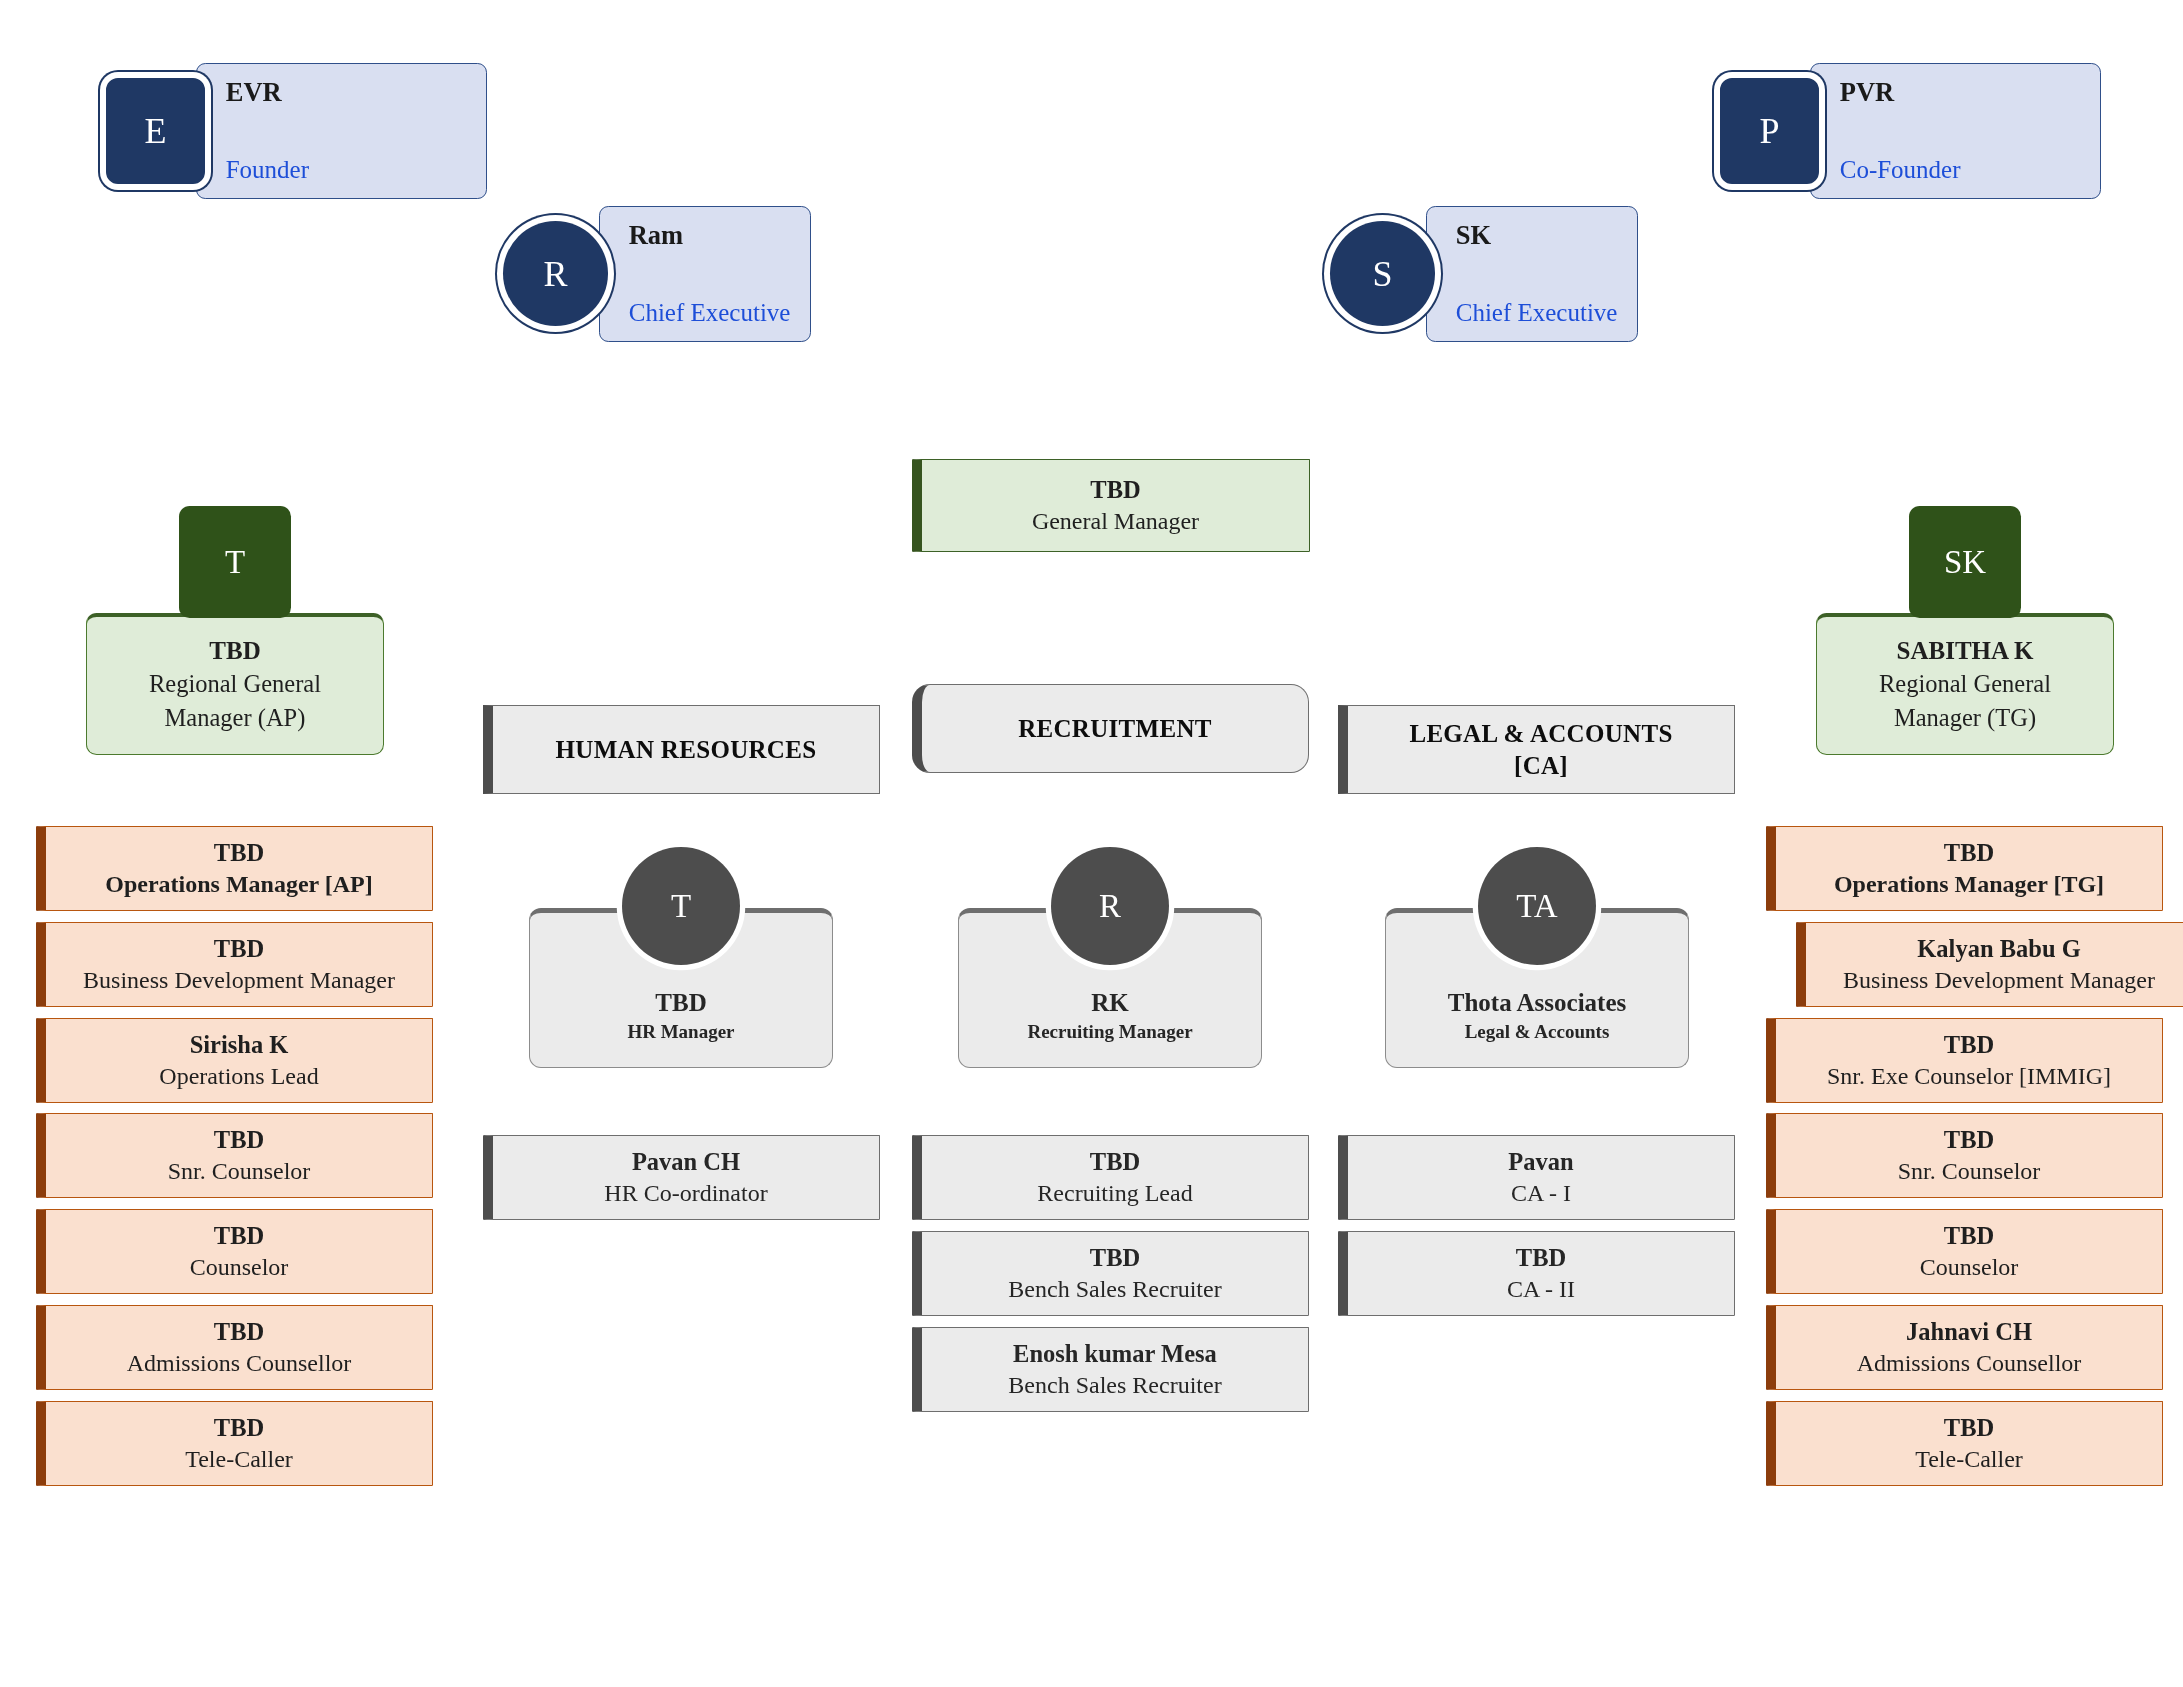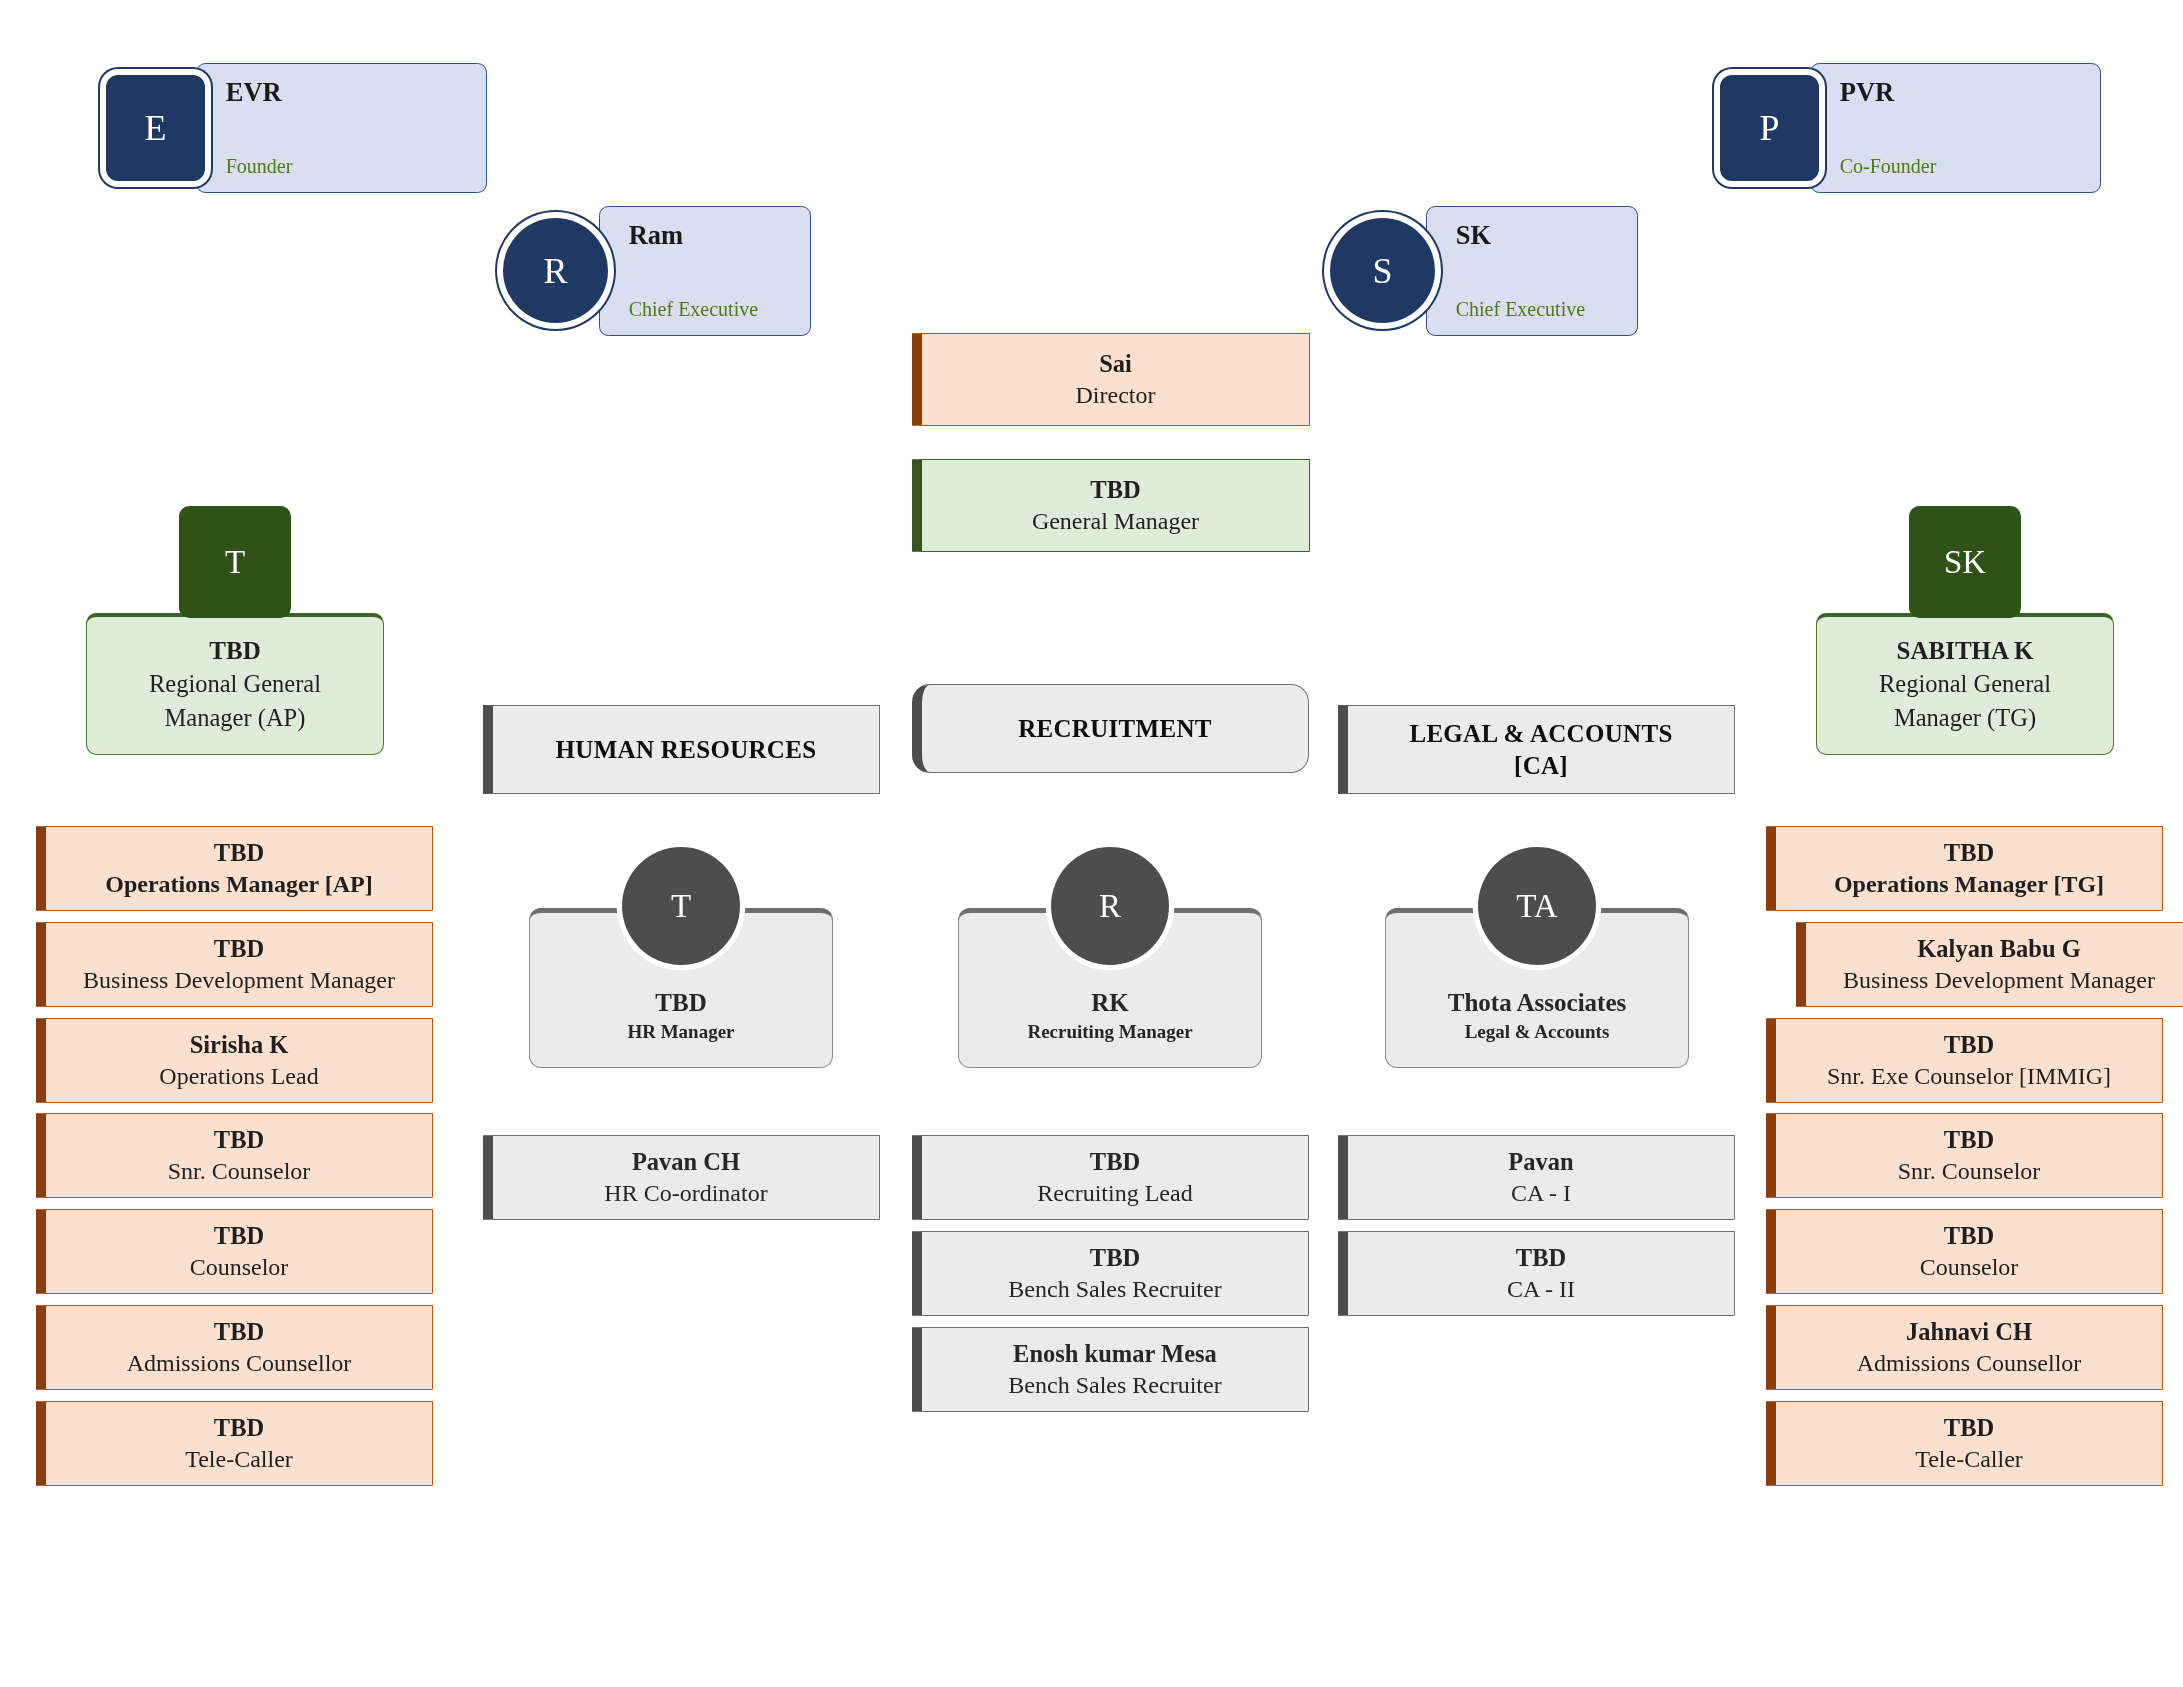--- a/index.html
+++ b/index.html
@@ -42,21 +42,21 @@
     background: #d9dff1;
     border: 1.3px solid #2f4f8a;
     border-radius: 9.3px;
     margin-left: -9.3px;
     padding: 12px 14.6px 12px 29px;
     min-height: 99px;
     display: flex; flex-direction: column; justify-content: center;
     position: relative; z-index: 1; gap: 44px;
   }
   .exec .nm { font-weight: bold; font-size: 26.5px; color: #1a1a1a; line-height: 1.28; }
-  .exec .rl { font-size: 20px; color: #4d7c0f; line-height: 1.28; }
+  .exec .rl { font-size: 25px; color: #1d4ed8; line-height: 1.28; }
 
   
   .bar {
     border-radius: 1.3px;
     display: flex; flex-direction: column;
     align-items: center; justify-content: center;
     text-align: center;
     padding: 6.6px 9.3px;
   }
   .bar .nm { font-weight: bold; font-size: 24.5px; color: #1f1f1f; line-height: 1.3; }
@@ -167,24 +167,20 @@
         <div class="rl">Chief Executive</div>
       </div>
     </div>
     <div class="node exec" style="left: 1330px; top: 206px;">
       <div class="avatar-circ">S</div>
       <div class="body" style="width: 212px;">
         <div class="nm">SK</div>
         <div class="rl">Chief Executive</div>
       </div>
     </div>
-    <div class="node bar peach" style="left: 912px; top: 333px; width: 398px; height: 93px;">
-      <div class="nm">Sai</div>
-      <div class="rl">Director</div>
-    </div>
     <div class="node bar green" style="left: 912px; top: 459px; width: 398px; height: 93px;">
       <div class="nm">TBD</div>
       <div class="rl">General Manager</div>
     </div>
     <div class="node regional" style="left: 86px; top: 506px; width: 298px;">
       <div class="badge">T</div>
       <div class="card">
         <div class="nm">TBD</div>
         <div class="rl">Regional General</div>
         <div class="rl">Manager (AP)</div>

